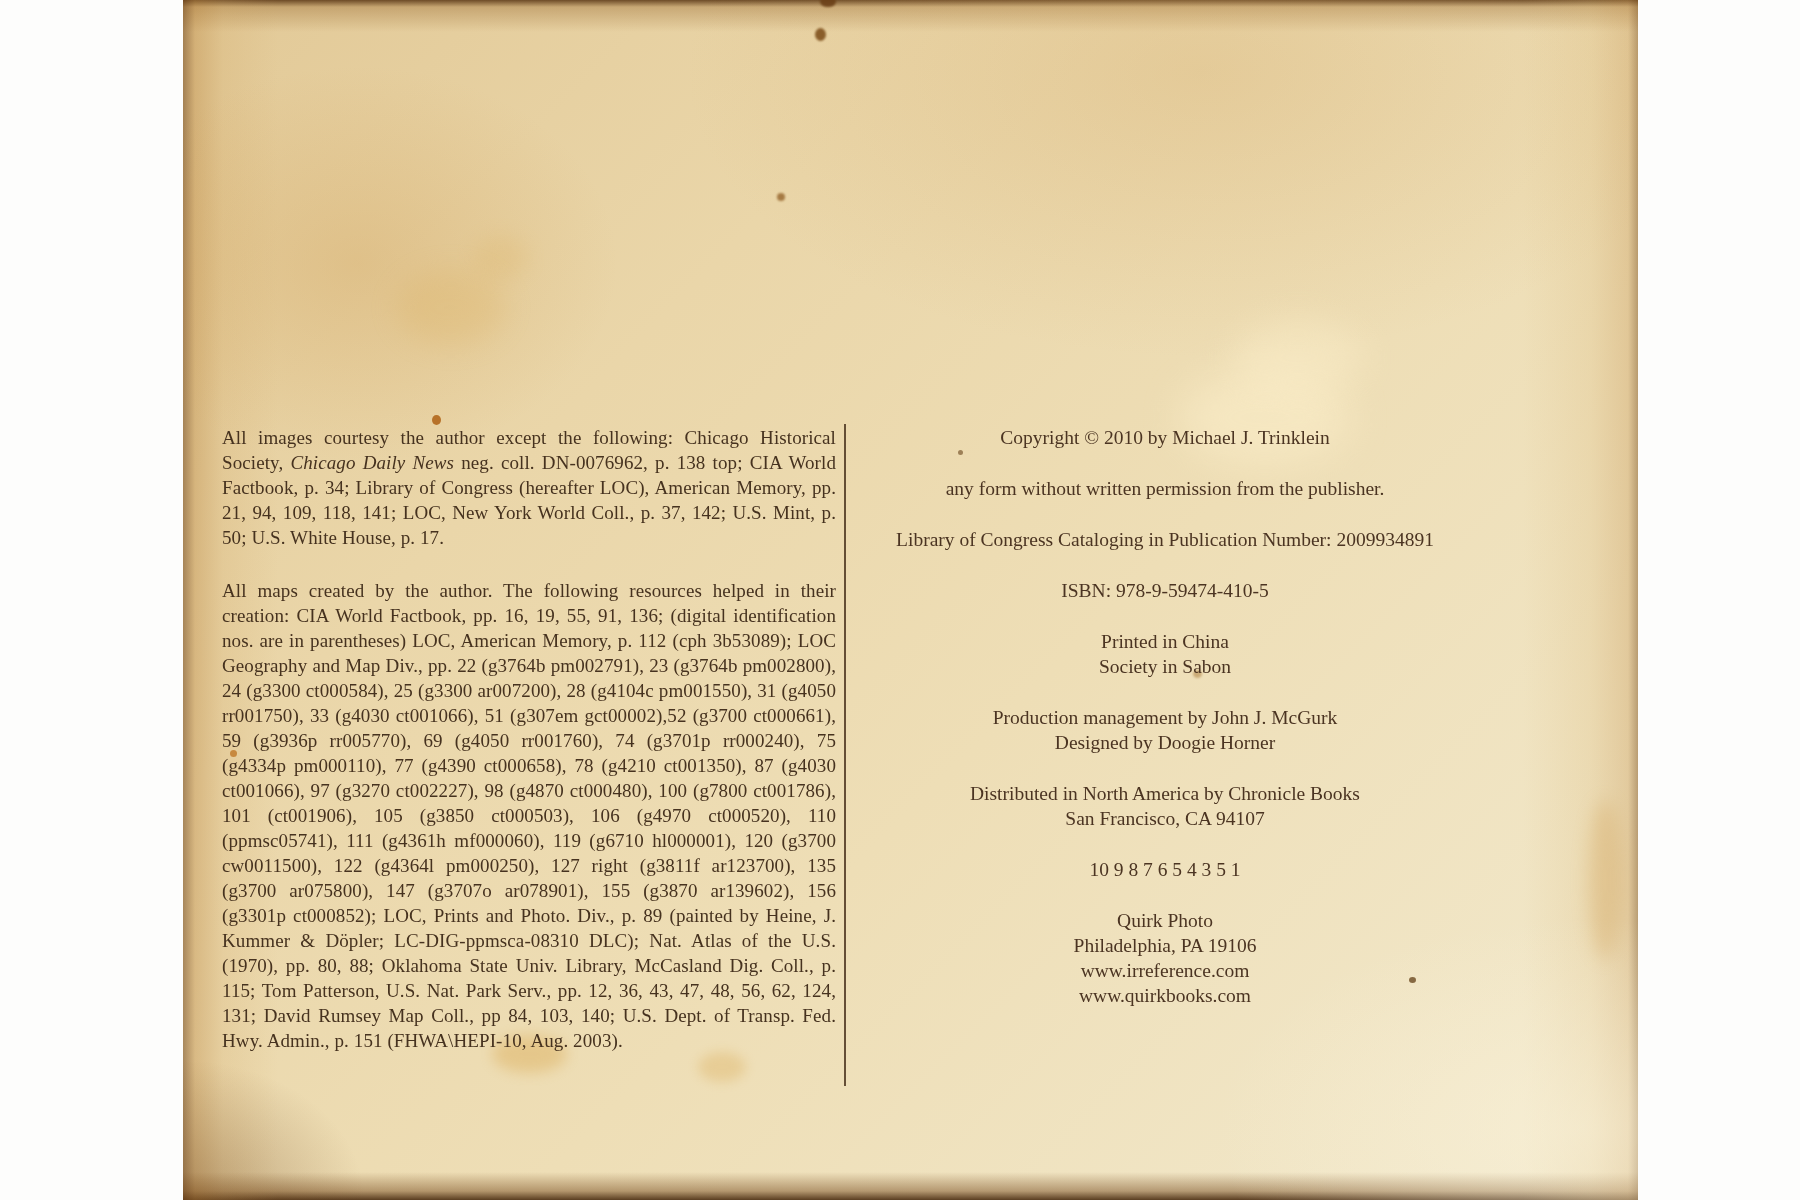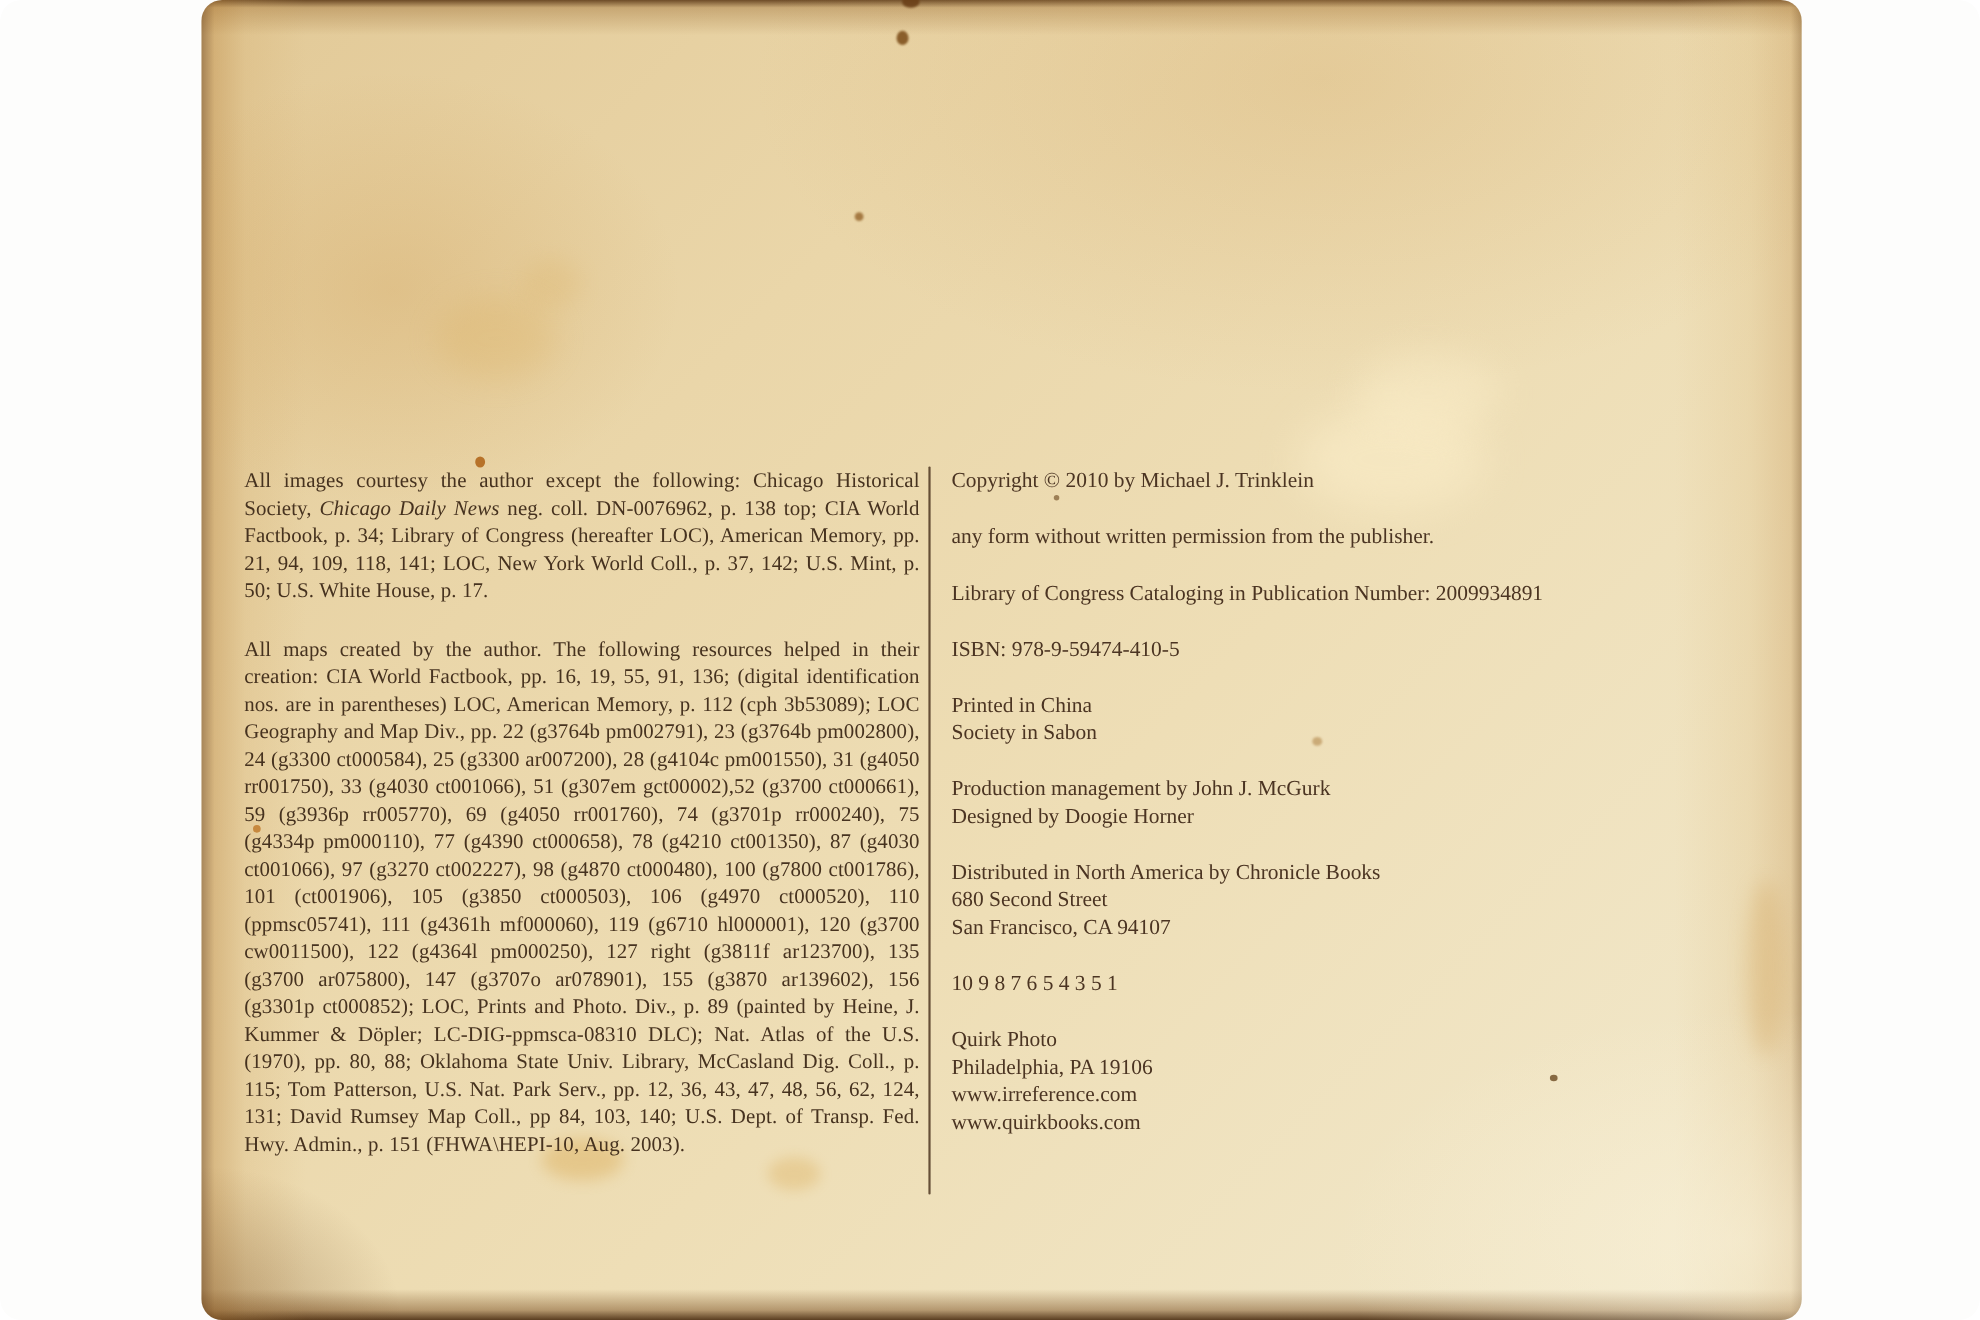--- a/index.html
+++ b/index.html
@@ -1,15 +1,15 @@
 <!DOCTYPE html>
 <html><head>
 <meta charset="utf-8">
 <style>
-  * { margin:0; padding:0; box-sizing:border-box;border-radius:19px; }
+  * { margin:0; padding:0; box-sizing:border-box; }
   html,body { background:#ffffff; }
   .screen {
     position:relative; width:1800px; height:1200px;
     background:#fdfdfc; overflow:hidden;
     font-family:"Liberation Serif","DejaVu Serif",serif;
   }
   
   .page {
     position:absolute; left:183px; top:0; width:1455px; height:1200px;
     background:
@@ -33,21 +33,21 @@
   .left-col p { margin:0 0 28px 0; }
   .left-col em { font-style:italic; }
   .divider {
     position:absolute; left:661px; top:424px; width:2px; height:662px;
     background:#4c3520; opacity:0.85;
   }
   .right-col {
     position:absolute; left:682px; top:425px; width:600px;
     color:#4b3422; font-size:19.5px; line-height:25px;
   }
-  .right-col .block { margin:0 0 26px 0; }
+  .right-col .block { margin:0 0 26px 0;text-align:center; }
 </style>
 </head>
 <body>
 
 <div class="screen">
   <div class="page">
 
     <div class="stain" style="left:632px; top:28px;  width:11px; height:13px; background:#7a4a16; opacity:.85; filter:blur(1px);"></div>
     <div class="stain" style="left:637px; top:-4px; width:16px; height:11px; background:#6b4018; opacity:.9; filter:blur(1px);"></div>
     <div class="stain" style="left:594px; top:193px; width:8px;  height:8px;  background:#8f5c22; opacity:.75; filter:blur(1px);"></div>
@@ -87,21 +87,20 @@
         <div class="block">
           <div class="line">Printed in China</div>
           <div class="line">Society in Sabon</div>
         </div>
         <div class="block">
           <div class="line">Production management by John J. McGurk</div>
           <div class="line">Designed by Doogie Horner</div>
         </div>
         <div class="block">
           <div class="line">Distributed in North America by Chronicle Books</div>
-          <div class="line">680 Second Street</div>
           <div class="line">San Francisco, CA 94107</div>
         </div>
         <div class="block">
           <div class="line">10 9 8 7 6 5 4 3 5 1</div>
         </div>
         <div class="block">
           <div class="line">Quirk Photo</div>
           <div class="line">Philadelphia, PA 19106</div>
           <div class="line">www.irreference.com</div>
           <div class="line">www.quirkbooks.com</div>

